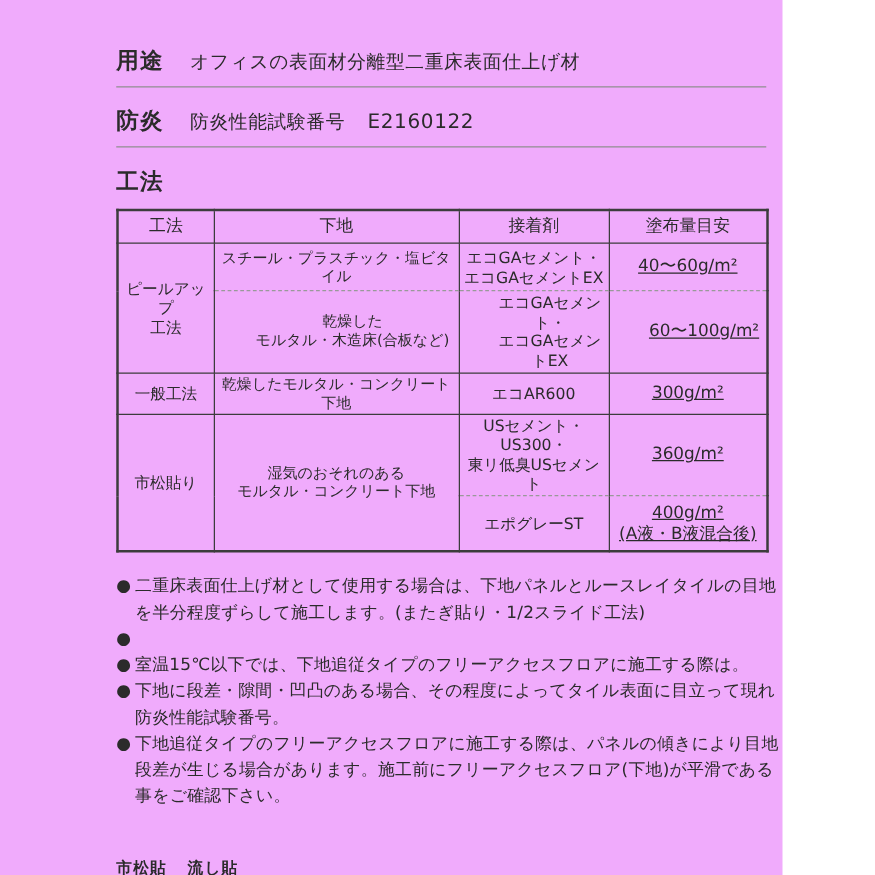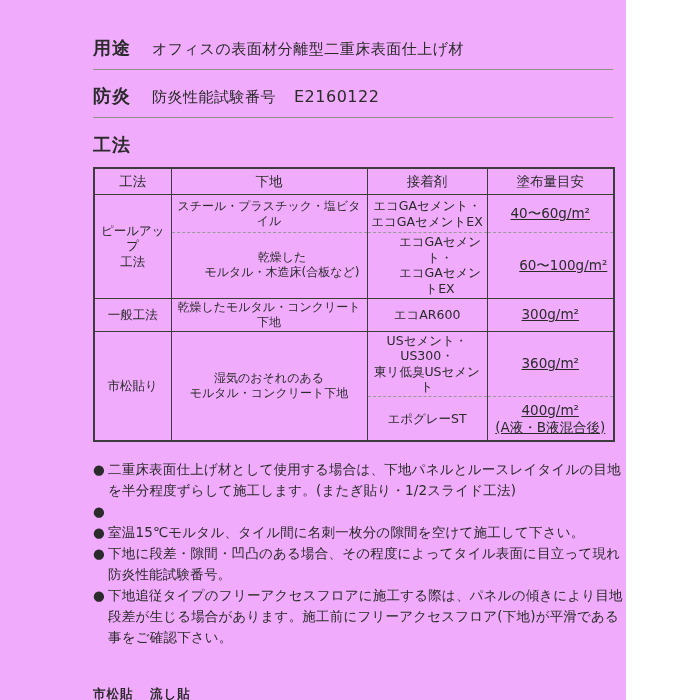--- a/index.html
+++ b/index.html
@@ -157,21 +157,21 @@
     <li>
       <span class="note-marker">●</span>
       <span class="note-text">二重床表面仕上げ材として使用する場合は、下地パネルとルースレイタイルの目地
 を半分程度ずらして施工します。(またぎ貼り・1/2スライド工法)</span>
     </li>
     <li>
       <span class="note-marker">●</span>
     </li>
     <li>
       <span class="note-marker">●</span>
-      <span class="note-text">室温15℃モルタル、タイル間に名刺一枚分の隙間を空けて施工して下さい。</span>
+      <span class="note-text">室温15℃以下では、下地追従タイプのフリーアクセスフロアに施工する際は。</span>
     </li>
     <li>
       <span class="note-marker">●</span>
       <span class="note-text">下地に段差・隙間・凹凸のある場合、その程度によってタイル表面に目立って現れ
 防炎性能試験番号。</span>
     </li>
     <li>
       <span class="note-marker">●</span>
       <span class="note-text">下地追従タイプのフリーアクセスフロアに施工する際は、パネルの傾きにより目地
 段差が生じる場合があります。施工前にフリーアクセスフロア(下地)が平滑である

